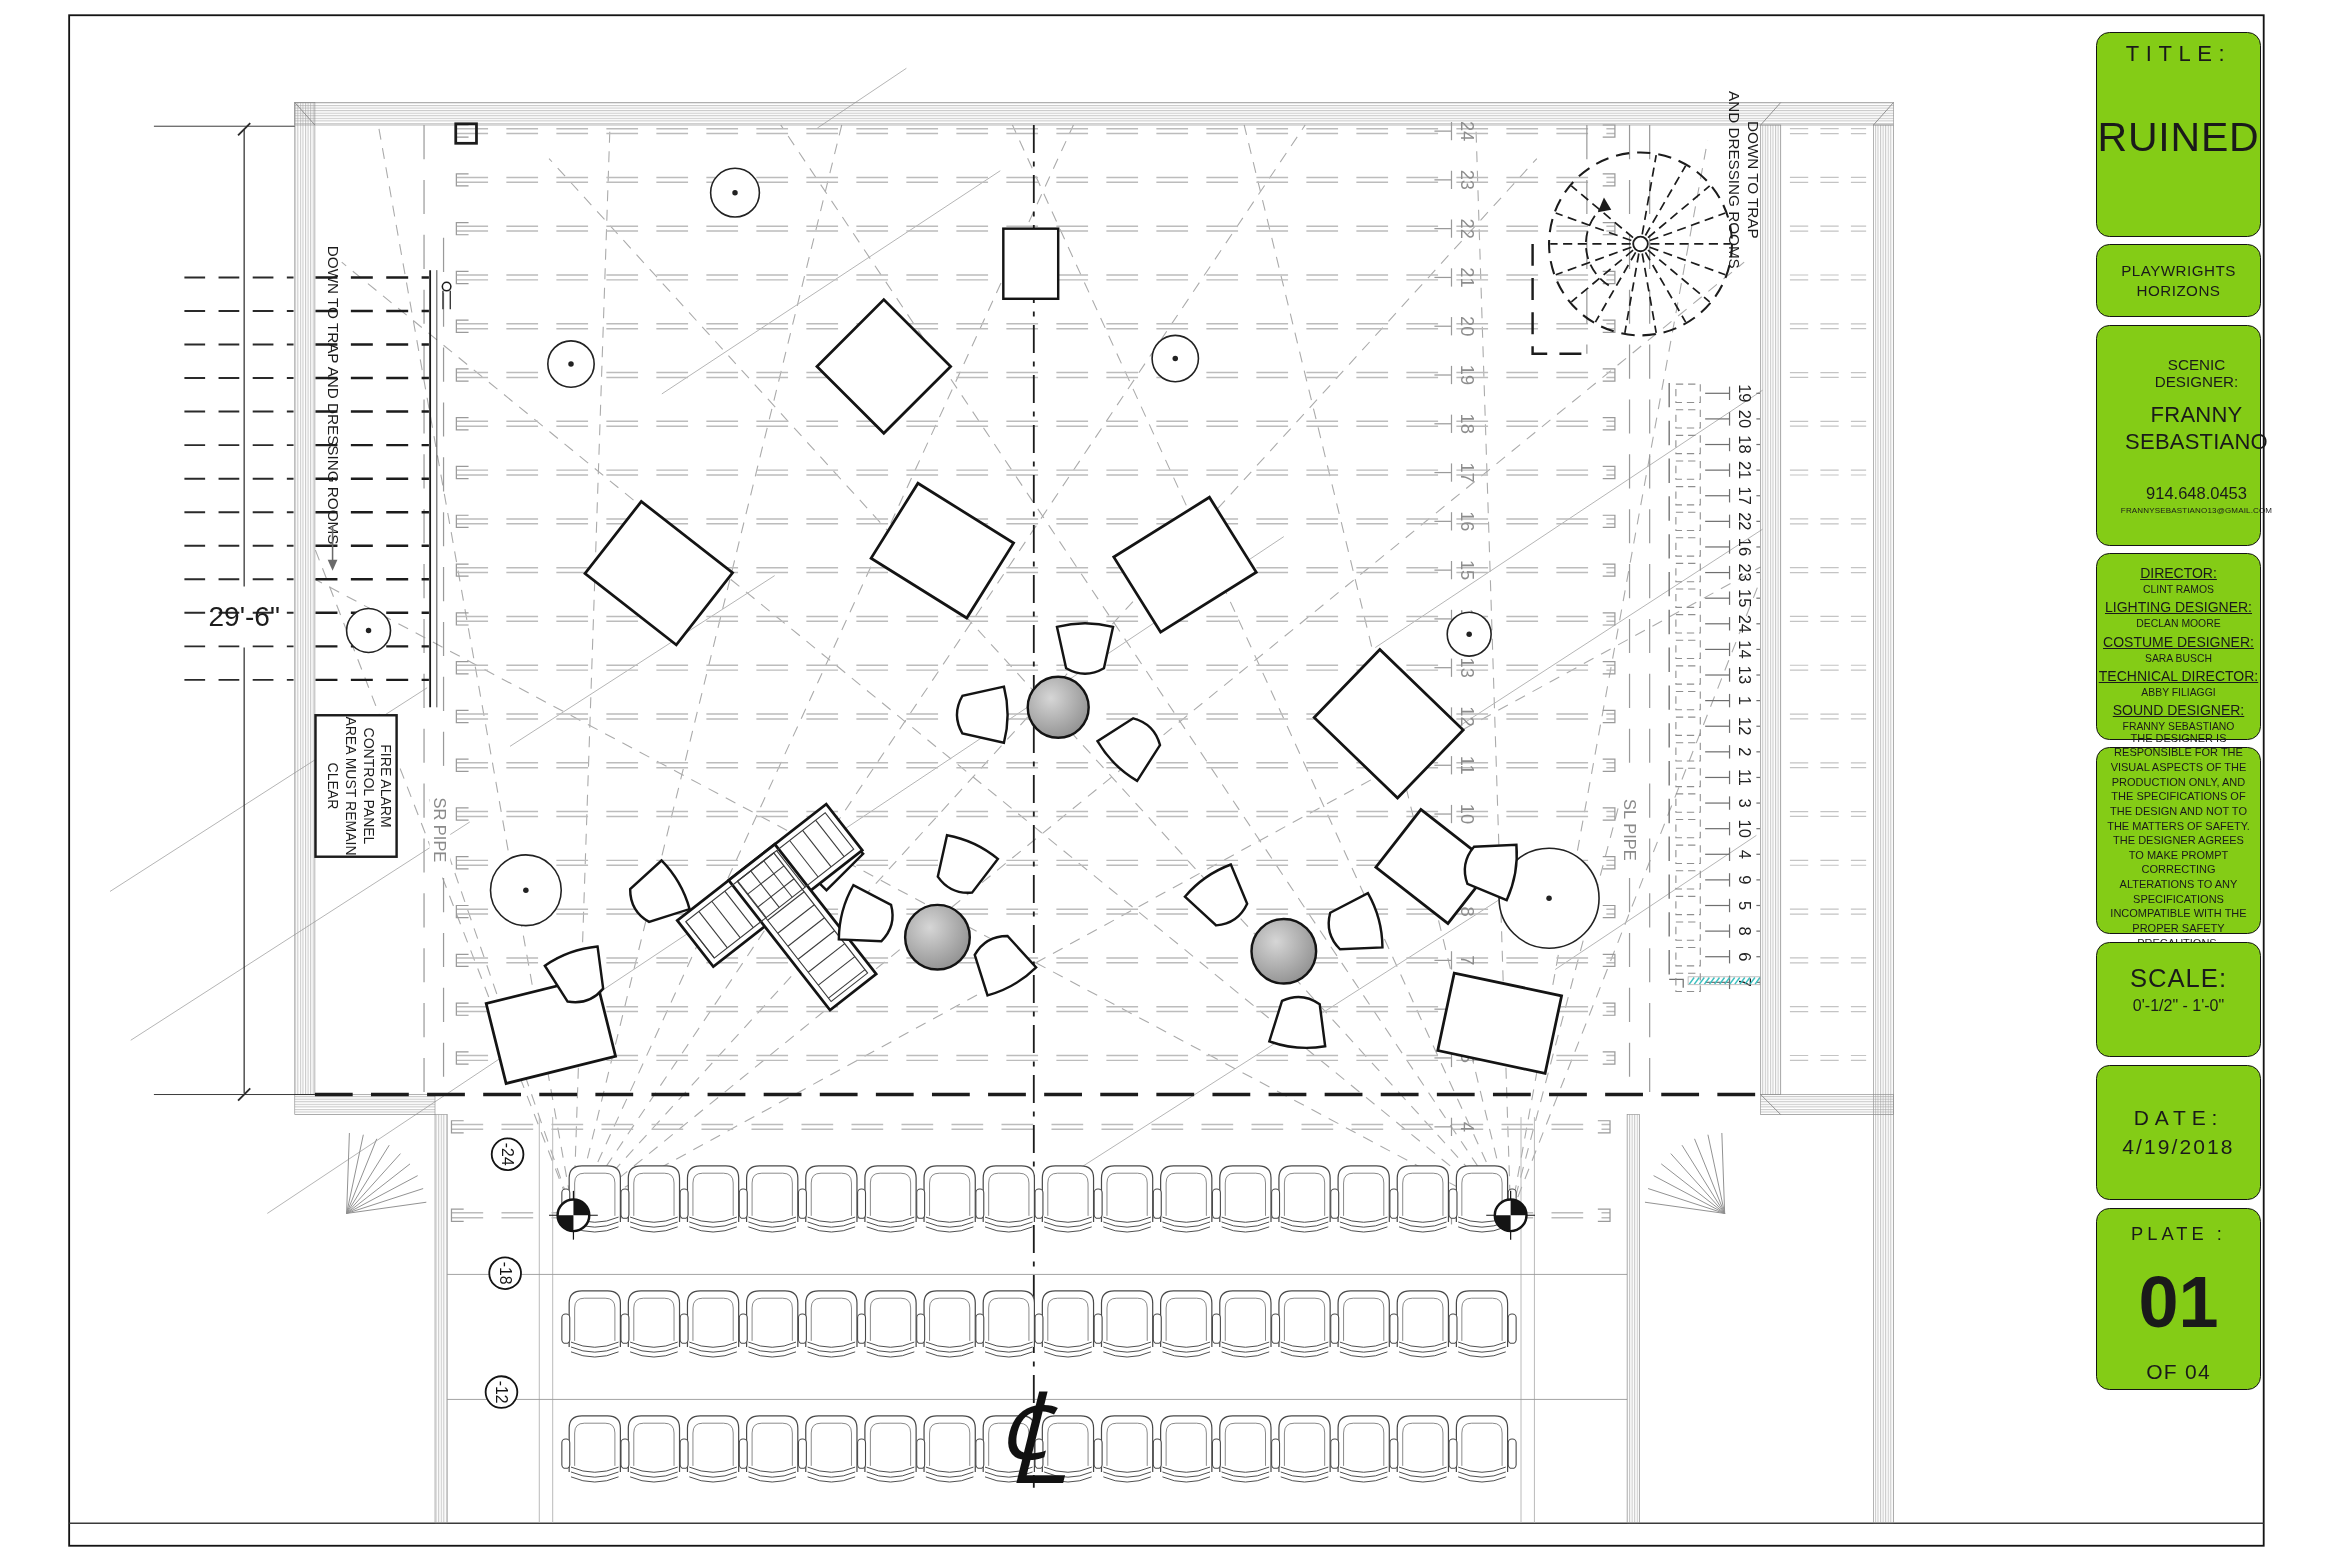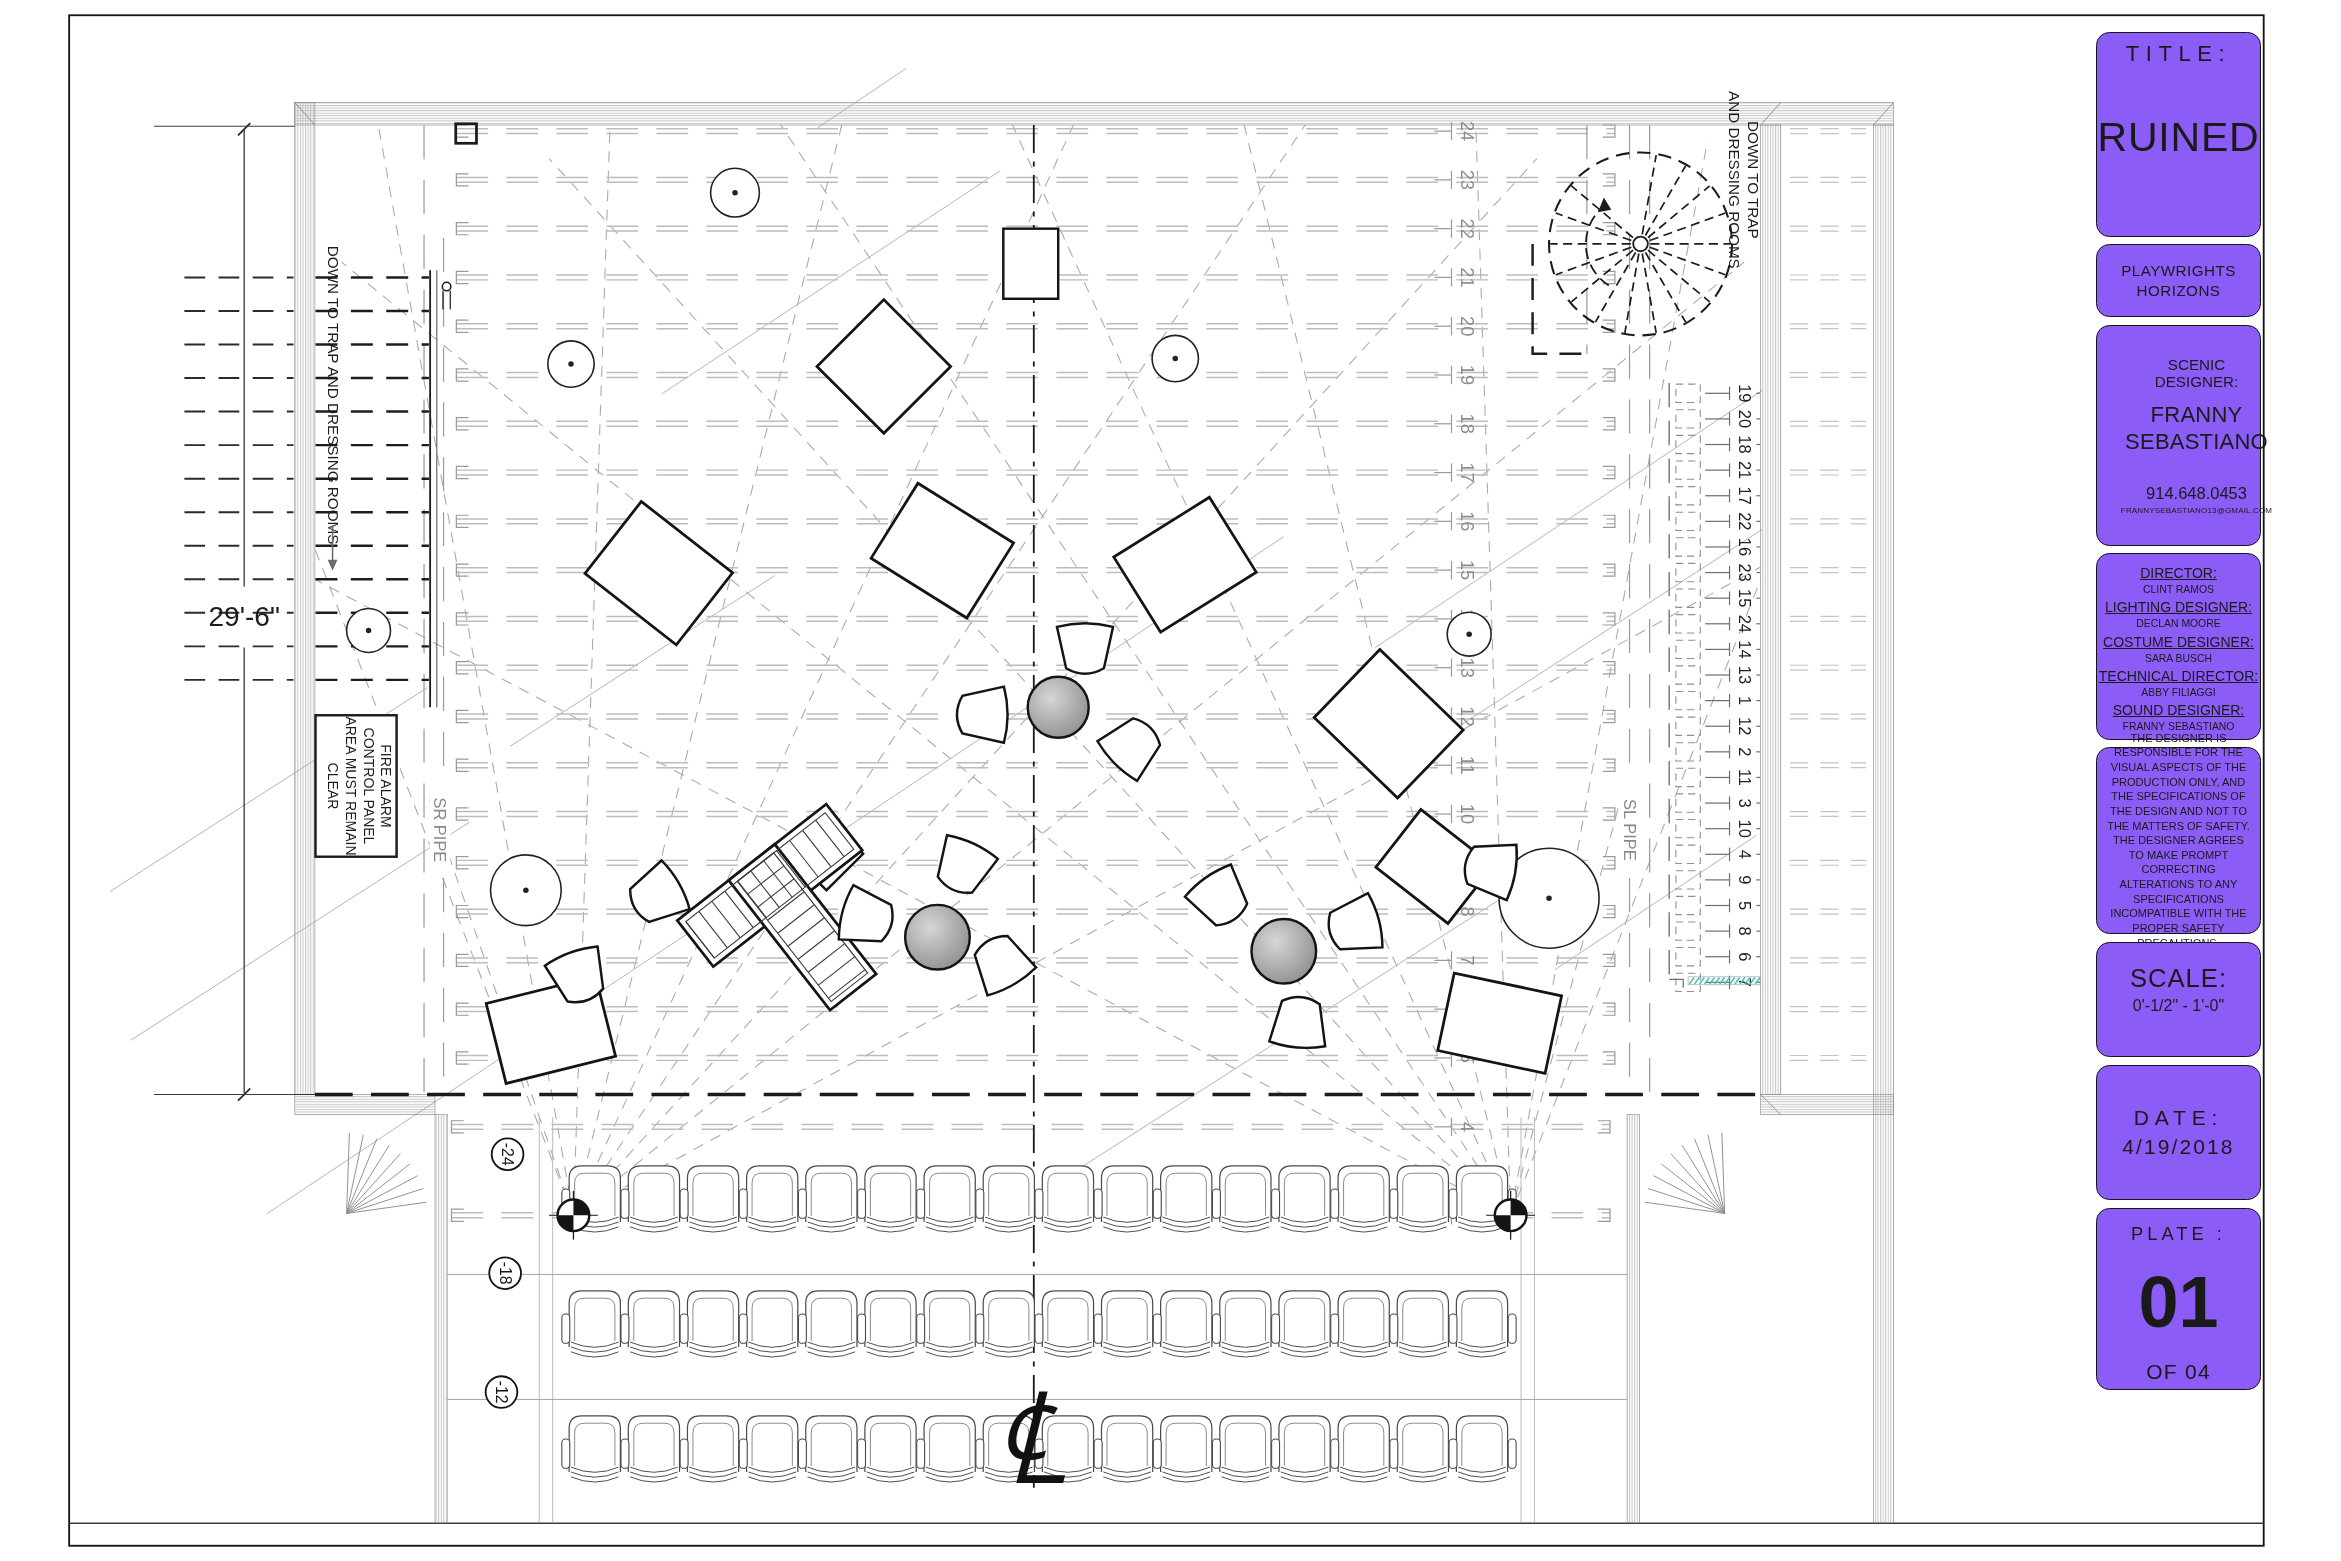--- a/index.html
+++ b/index.html
@@ -1,20 +1,20 @@
 <!DOCTYPE html>
 <html style="font-size:9.8px"><head>
 <meta charset="utf-8">
 <style>
   html,body{margin:0;padding:0;background:#fff;}
   #sheet{position:relative;width:2342px;height:1561px;background:#fff;
          font-family:"Liberation Sans",sans-serif;color:#1a1a1a;overflow:hidden;}
   #plan-svg{position:absolute;left:0;top:0;}
   .tb{position:absolute;left:2096px;width:165px;border:1.8px solid #141414;border-radius:13.4px;
-      background:#8b5cf6;display:flex;flex-direction:column;align-items:center;justify-content:center;
+      background:#84cc16;display:flex;flex-direction:column;align-items:center;justify-content:center;
       text-align:center;box-sizing:border-box;}
   .t-label{font-size:22px;letter-spacing:.30em;margin-bottom:4.9px;}
   .t-title{font-size:41px;letter-spacing:.02em;}
   .venue{font-size:15.2px;line-height:1.3;letter-spacing:.03em;}
   .sd-label{font-size:15.2px;margin-bottom:11px;}
   .sd-name{font-size:22px;line-height:1.25;letter-spacing:.01em;}
   .sd-phone{font-size:16.5px;margin-top:28px;}
   .sd-mail{font-size:8px;margin-top:3.7px;letter-spacing:.02em;}
   .credit-role{font-size:14px;text-decoration:underline;margin-top:4.3px;}
   .credit-name{font-size:10.4px;margin-top:3px;}

